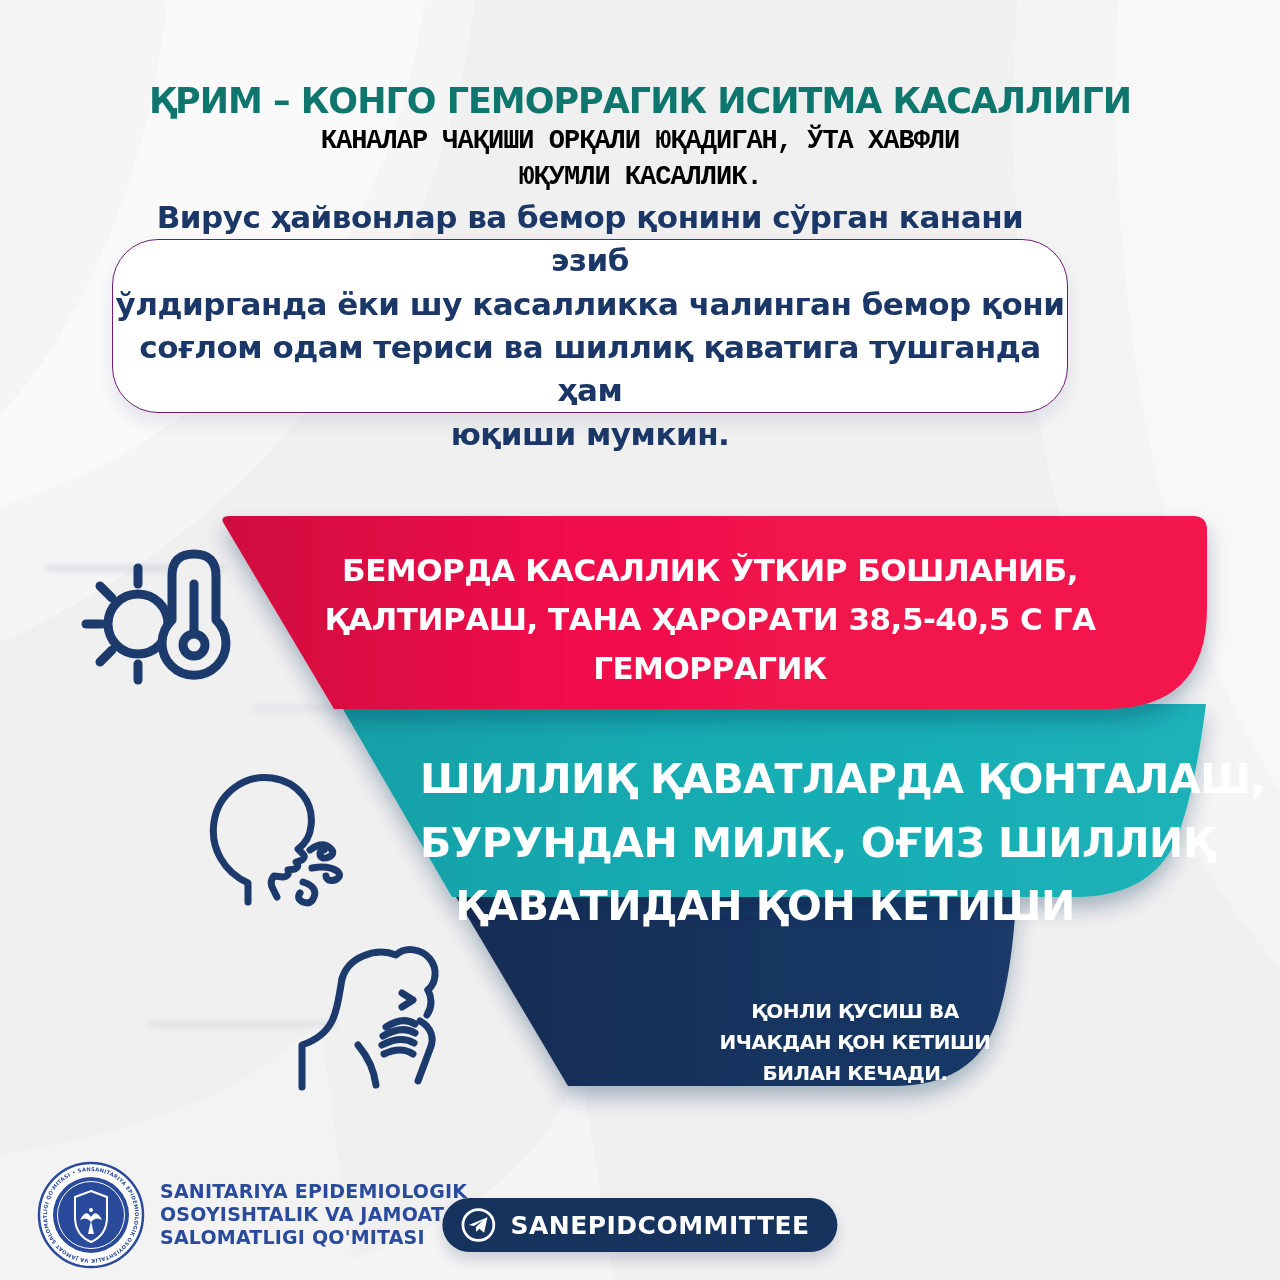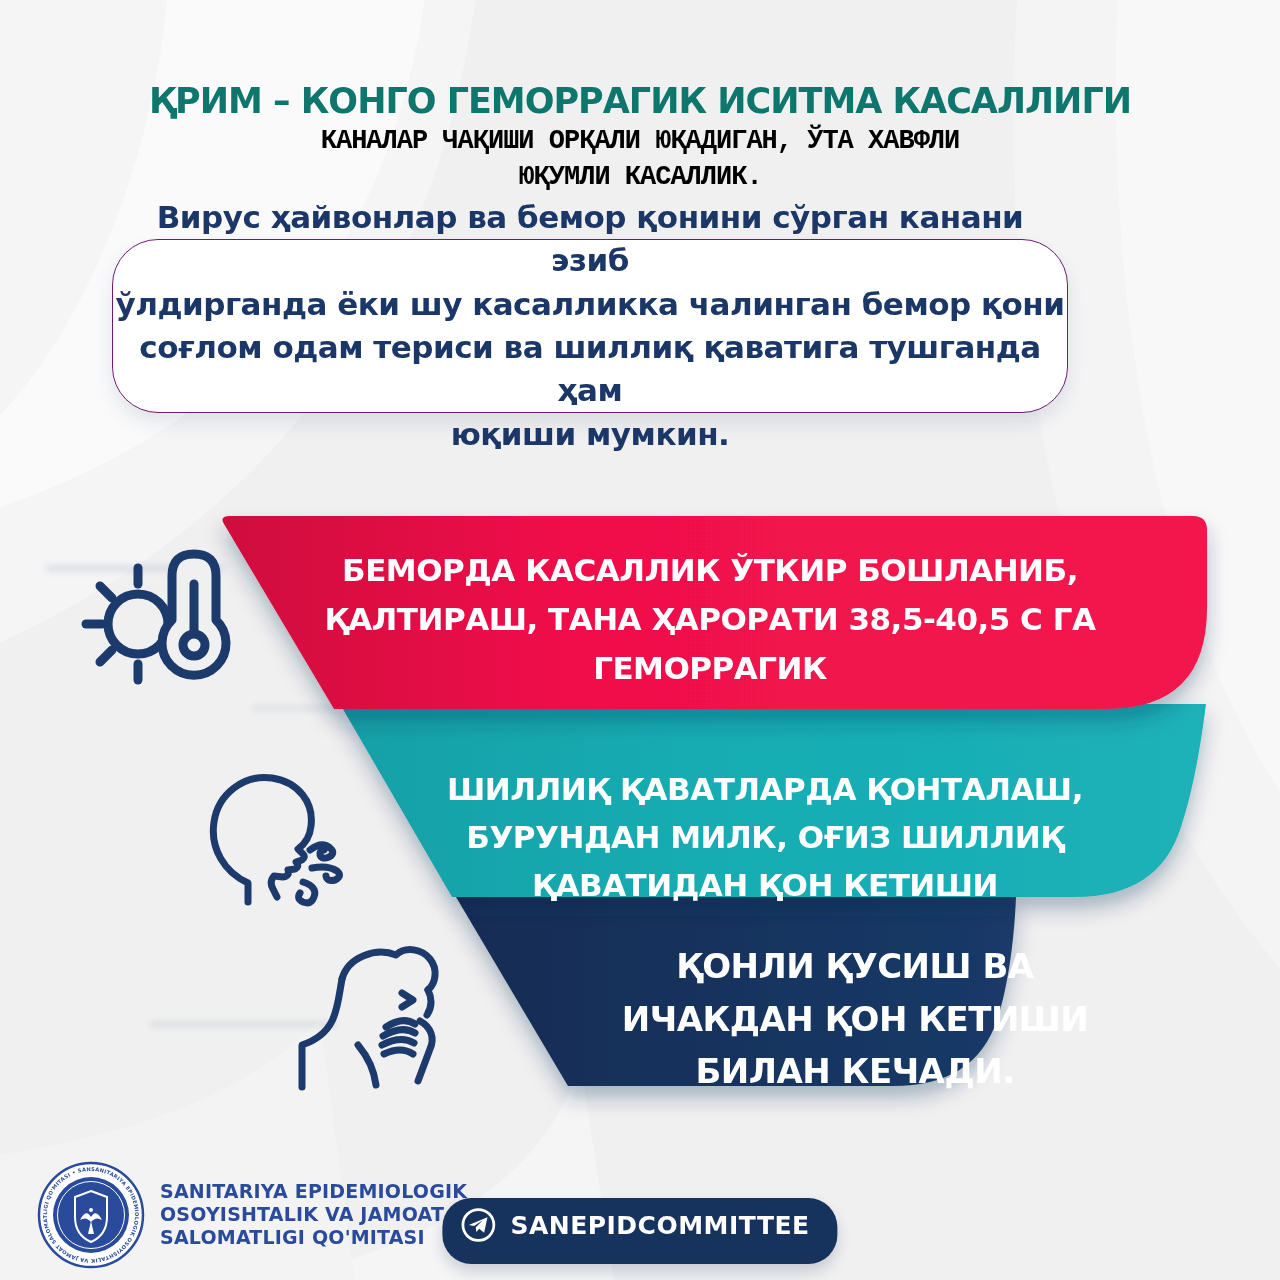--- a/index.html
+++ b/index.html
@@ -24,33 +24,33 @@
     box-shadow:0 10px 18px rgba(30,50,90,.10);
     display:flex;flex-direction:column;justify-content:center;text-align:center;z-index:3;
   }
   .intro-line{font-size:31px;font-weight:bold;color:#1b3767;letter-spacing:-0.5px;line-height:1.4;}
   
   #banner-layer{position:absolute;inset:0;z-index:2;}
   
   .banner-text{position:absolute;z-index:4;text-align:center;color:#ffffff;font-weight:bold;letter-spacing:-0.5px;}
   .banner-text div{white-space:nowrap;}
   .bt-red{left:310px;top:546px;width:800px;font-size:31px;line-height:1.58;}
-  .bt-teal{left:420px;top:748px;width:690px;font-size:31px;line-height:1.55;margin-top:17px;}
-  .bt-navy{left:605px;top:940px;width:500px;font-size:34px;line-height:1.55;}
+  .bt-teal{left:420px;top:748px;width:690px;font-size:41px;line-height:1.55;}
+  .bt-navy{left:605px;top:996px;width:500px;font-size:20px;line-height:1.55;}
   
   .icon-box{position:absolute;z-index:3;}
   .icon-box svg{display:block;}
   
   .footer-logo{position:absolute;left:36px;top:1160px;width:110px;height:110px;z-index:3;}
   .org-text{position:absolute;left:160px;top:1180px;z-index:3;
     color:#2a4b9c;font-weight:bold;font-size:19px;line-height:1.2;letter-spacing:0.2px;}
   .tg-pill{
     position:absolute;left:50%;transform:translateX(-50%);top:1198px;height:54px;z-index:3;
     background:#16335e;border-radius:29px;display:flex;align-items:center;gap:12px;
-    padding:0 28px 12px 16px;box-shadow:0 8px 14px rgba(20,40,80,.18);cursor:pointer;
+    padding:0 28px 0 16px;box-shadow:0 8px 14px rgba(20,40,80,.18);cursor:pointer;
   }
   .tg-handle{color:#ffffff;font-weight:bold;font-size:25px;letter-spacing:0.5px;}
 </style>
 </head>
 <body>
 
 <div class="poster">
 
   <svg id="bg-layer" viewBox="0 0 1280 1280" aria-hidden="true">
     <path d="M -40 660 C 300 520 450 260 480 -40 L -60 -60 Z" fill="#f5f5f6"></path>

